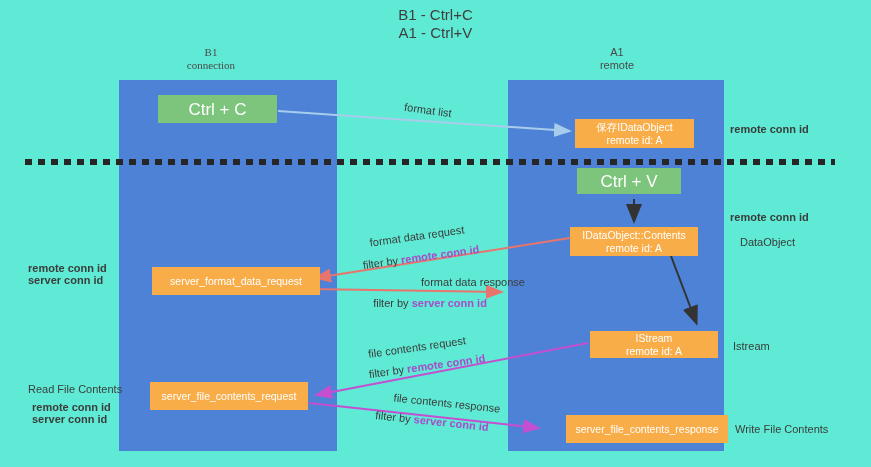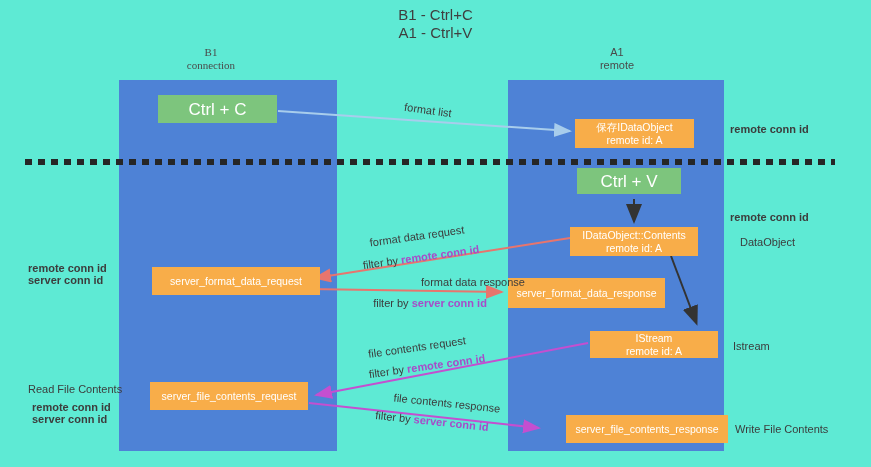--- a/index.html
+++ b/index.html
@@ -102,23 +102,20 @@
     <div>保存IDataObject</div>
     <div>remote id: A</div>
   </div>
   <div class="node green" style="left:577px;top:168px;width:104px;height:26px;">
     <div>Ctrl + V</div>
   </div>
   <div class="node orange" style="left:570px;top:227px;width:128px;height:29px;">
     <div>IDataObject::Contents</div>
     <div>remote id: A</div>
   </div>
-  <div class="node orange" style="left:508px;top:278px;width:157px;height:30px;">
-    <div>server_format_data_response</div>
-  </div>
   <div class="node orange" style="left:590px;top:331px;width:128px;height:27px;">
     <div>IStream</div>
     <div>remote id: A</div>
   </div>
   <div class="node orange" style="left:545px;top:415px;width:162px;height:28px;margin-left:21px;">
     <div>server_file_contents_response</div>
   </div>
 
   <div class="flabel rot-pos" style="left:428px;top:110px;">format list</div>
 

